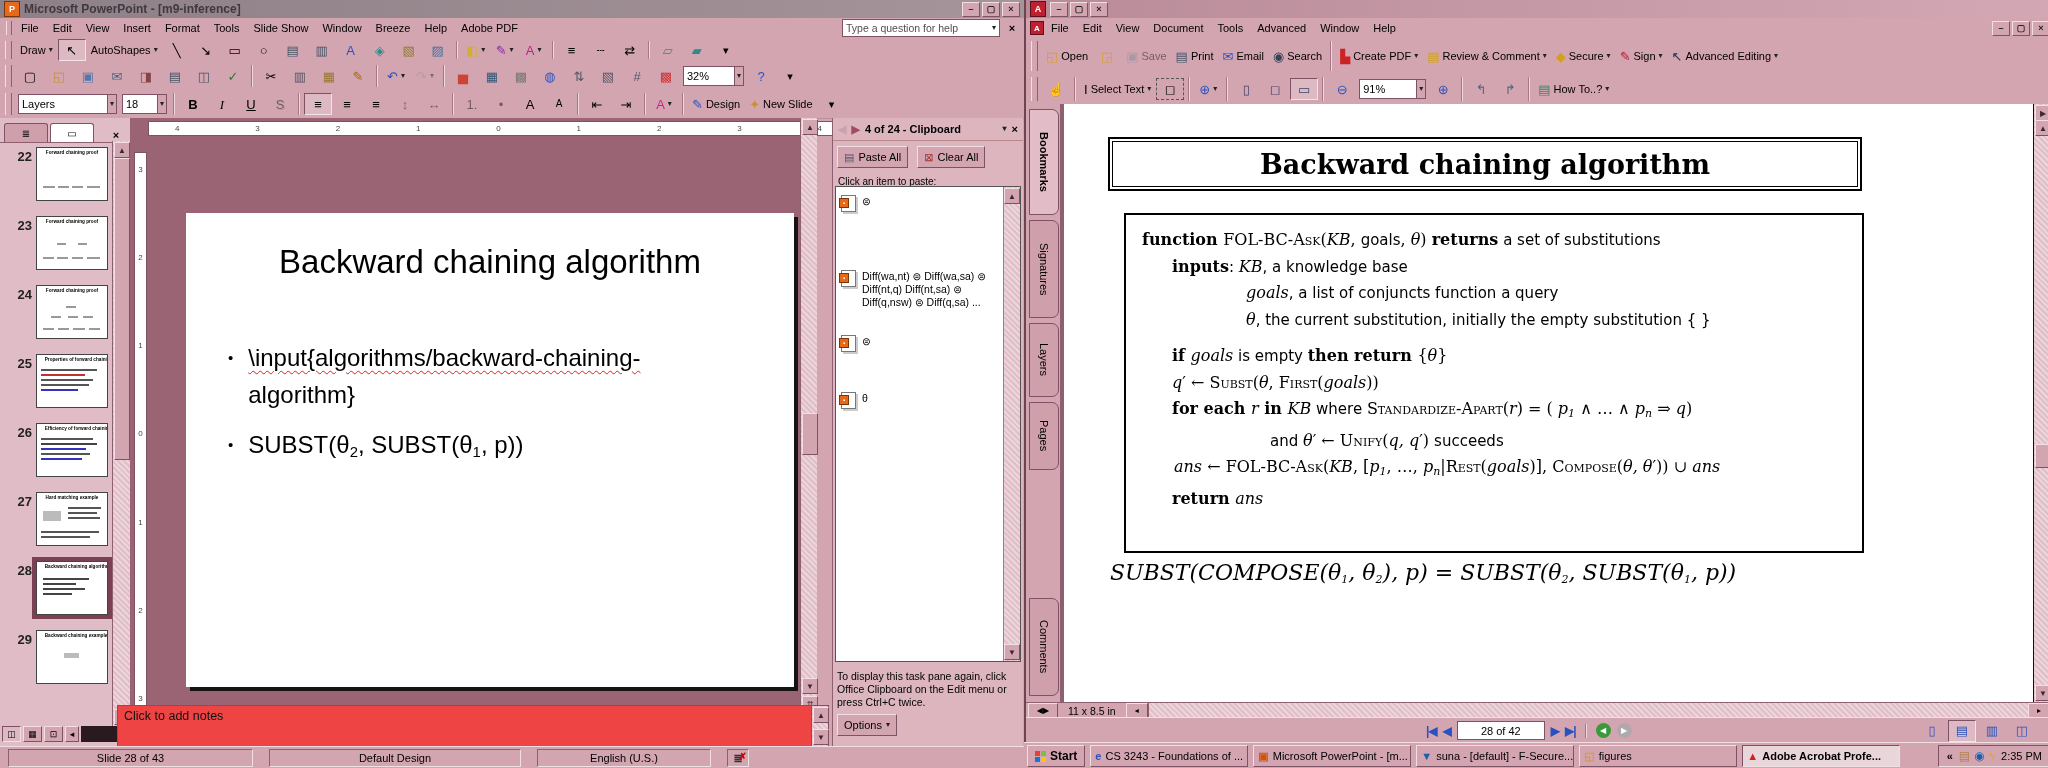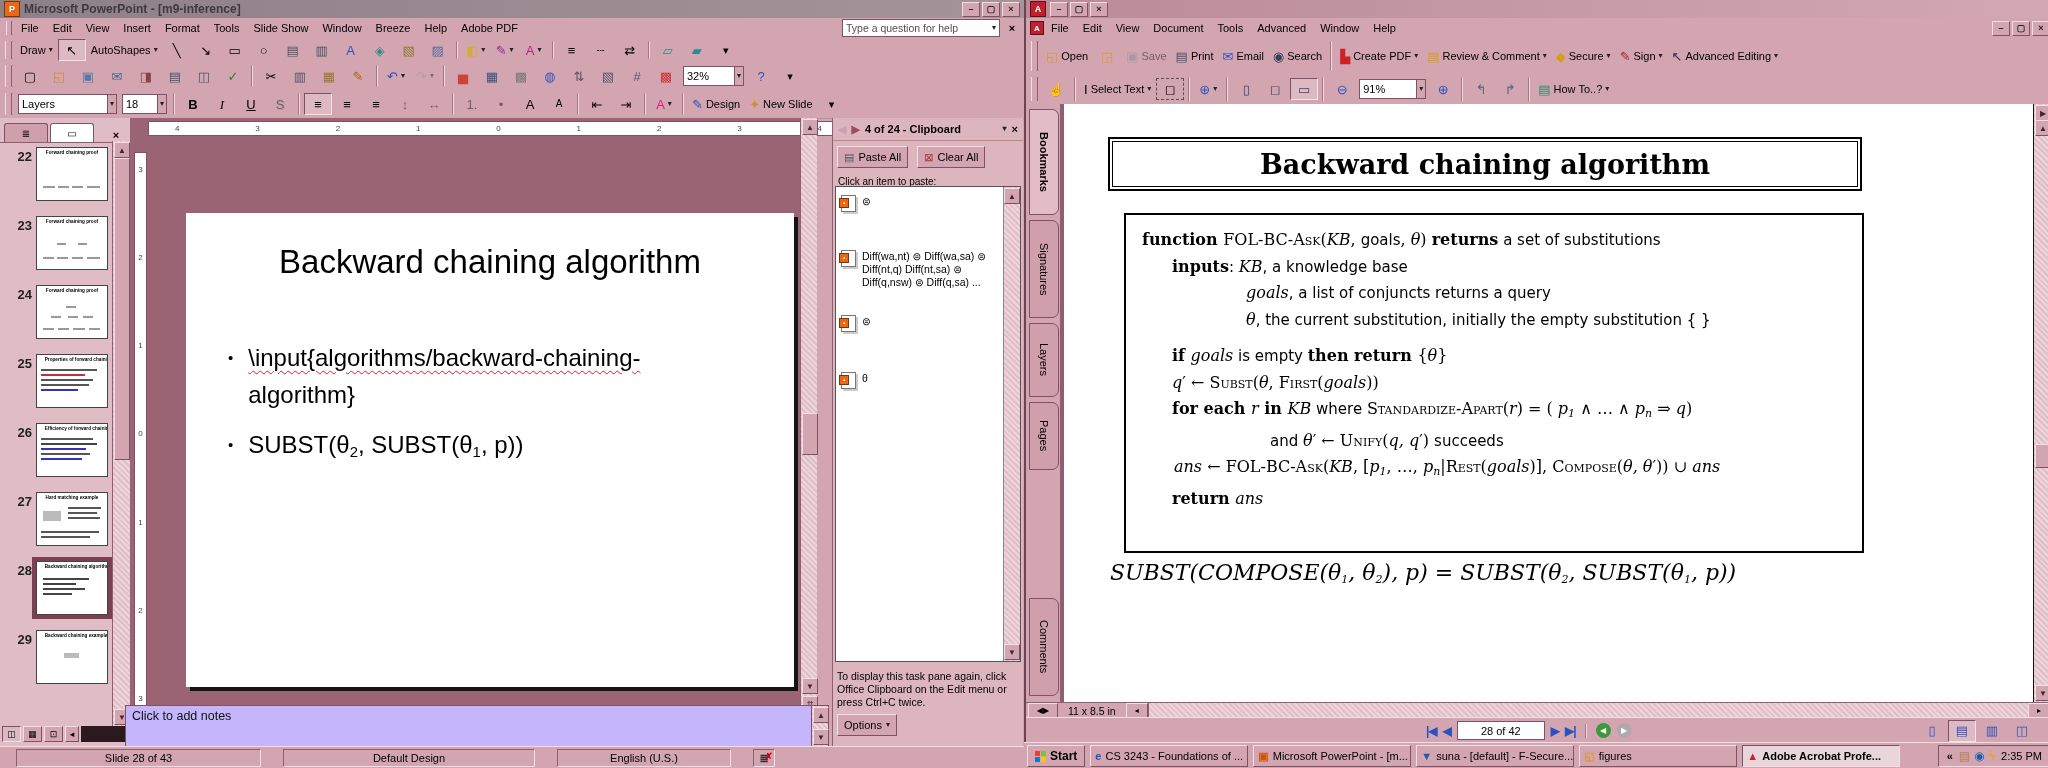--- a/index.html
+++ b/index.html
@@ -76,40 +76,40 @@
   #slide{position:absolute;left:56px;top:95px;width:608px;height:474px;background:#fff;box-shadow:4px 4px 0 #141414;}
   #slide-title{position:absolute;top:30px;left:0;right:0;text-align:center;font-size:33px;letter-spacing:0;}
   #slide-bullets{position:absolute;top:126px;left:42px;right:20px;font-size:24px;}
   .bullet{display:flex;gap:15px;margin-bottom:13px;}
   .bullet .dot{font-size:15px;padding-top:10px;flex:none;}
   .bline{line-height:37px;}
   .sub{font-size:.62em;vertical-align:-.28em;}
   .wavy{text-decoration:underline;text-decoration-style:wavy;text-decoration-color:#d22;text-decoration-thickness:1px;text-underline-offset:4px;}
   #ppt-vscroll{position:absolute;left:800px;top:118px;width:16px;height:628px;background:repeating-linear-gradient(45deg,#ecd4da 0 2px,#dfc0c8 2px 4px);border-left:1px solid #8d5f70;}
 
-  #notes{position:absolute;left:125px;top:705px;width:694px;height:40px;background:#c4b5fd;border:1px solid #7e5264;}
+  #notes{position:absolute;left:117px;top:705px;width:694px;height:40px;background:#ef4444;border:1px solid #7e5264;}
   #notes .ntext{font-size:12.5px;padding:3px 6px;color:#111;}
   #notes-scroll{position:absolute;left:811px;top:705px;width:16px;height:40px;background:repeating-linear-gradient(45deg,#ecd4da 0 2px,#dfc0c8 2px 4px);border:1px solid #7e5264;}
 
   #taskpane{position:absolute;left:832px;top:118px;width:190px;height:628px;background:#dcb5bf;border-left:1px solid #8d5f70;}
   #tp-header{height:22px;display:flex;align-items:center;gap:5px;padding:0 5px;font-size:11px;font-weight:bold;border-bottom:1px solid #b88;}
   .tparrow{font-size:11px;}
   #tp-buttons{display:flex;gap:9px;padding:5px 4px 2px 4px;}
   .tpbtn{height:20px;background:#d3a5b1;border:1px solid;border-color:#f2dfe4 #7e5264 #7e5264 #f2dfe4;font-size:11px;display:inline-flex;align-items:center;gap:4px;padding:0 6px;}
   .tpbtn .g{font-size:11px;}
   #tp-hint{font-size:10px;padding:6px 4px 3px 5px;}
   #tp-list{position:absolute;left:2px;top:68px;width:184px;height:474px;background:#fff;border:1px solid #555;}
   #tp-list-scroll{position:absolute;right:0;top:0;width:16px;height:100%;background:repeating-linear-gradient(45deg,#ecd4da 0 2px,#dfc0c8 2px 4px);border-left:1px solid #888;}
   .clipitem{display:flex;gap:6px;font-size:10.5px;line-height:13px;padding:0 20px 0 5px;}
   .ppticon{width:13px;height:15px;background:#fff;border:1px solid #777;position:relative;flex:none;box-shadow:2px 2px 0 #ccc;}
   .ppticon .badge{position:absolute;left:-3px;top:2px;width:8px;height:8px;background:#e8681a;border:1px solid #7a3608;color:#fff;font-size:6px;line-height:8px;text-align:center;}
   #tp-footer{position:absolute;left:4px;top:552px;width:180px;font-size:10.5px;line-height:13px;}
   #tp-options{position:absolute;left:4px;top:596px;}
 
-  #ppt-status{position:absolute;left:0;top:746px;width:1024px;height:22px;background:#d3a5b1;border-top:1px solid #f2dfe4;font-size:11px;display:flex;align-items:center;gap:22px;padding:0 16px;}
+  #ppt-status{position:absolute;left:0;top:746px;width:1024px;height:22px;background:#d3a5b1;border-top:1px solid #f2dfe4;font-size:11px;display:flex;align-items:center;gap:16px;padding:0 8px;}
   .statcell{height:16px;border:1px solid;border-color:#8d5f70 #f2dfe4 #f2dfe4 #8d5f70;display:flex;align-items:center;justify-content:center;}
   .spellico{position:relative;width:20px;font-weight:bold;color:#333;}
   .spellico .x{position:absolute;right:1px;top:1px;color:#c00;font-size:10px;}
 
   
   #acro-content{position:absolute;left:0;top:104px;width:1024px;height:598px;background:#fff;}
   #tabstrip{position:absolute;left:0;top:0;width:34px;height:100%;background:#d3a5b1;border-right:4px solid #8d5f70;display:flex;flex-direction:column;}
   .vtab{writing-mode:vertical-rl;width:28px;margin:5px 0 0 3px;border:1px solid #7e5264;border-radius:0 7px 7px 0;background:#cf9fab;font-size:11px;display:flex;align-items:center;justify-content:center;flex:none;}
   .vtab.sel{font-weight:bold;background:#e2bcc6;}
   .vtabspacer{flex:1;}
@@ -623,21 +623,21 @@
       </div>
       <div id="tp-hint">Click an item to paste:</div>
       <div id="tp-list">
         <div id="tp-items">
             <div class="clipitem" style="margin-top: 8px;">
               <span class="ppticon">
                 <span class="badge">▪</span>
               </span>
               <div>⊜</div>
             </div>
-            <div class="clipitem" style="margin-top: 38px;">
+            <div class="clipitem" style="margin-top: 58px;">
               <span class="ppticon">
                 <span class="badge">▪</span>
               </span>
               <div>Diff(wa,nt) ⊜ Diff(wa,sa) ⊜ Diff(nt,q) Diff(nt,sa) ⊜ Diff(q,nsw) ⊜ Diff(q,sa) ...</div>
             </div>
             <div class="clipitem" style="margin-top: 26px;">
               <span class="ppticon">
                 <span class="badge">▪</span>
               </span>
               <div>⊜</div>
@@ -814,21 +814,21 @@
           <div class="vtabspacer"></div>
           <div class="vtab" style="height: 96px; margin-bottom: 6px;">Comments</div>
         </div>
       <div id="pdfpage">
         <div id="pdftitlebox">
           <span id="pdftitle">Backward chaining algorithm</span>
         </div>
         <div id="algobox">
             <div class="algoline" style="padding-left: 0px;"><span class="s-b">function </span><span class="s-c">FOL-BC-Ask</span><span class="s-r">(</span><span class="s-i">KB</span><span class="s-r">, </span><span class="s-n">goals</span><span class="s-r">, </span><span class="s-i">θ</span><span class="s-r">) </span><span class="s-b">returns</span><span class="s-n"> a set of substitutions</span></div>
             <div class="algoline" style="padding-left: 30px;"><span class="s-b">inputs</span><span class="s-n">: </span><span class="s-i">KB</span><span class="s-n">, a knowledge base</span></div>
-            <div class="algoline" style="padding-left: 104px;"><span class="s-i">goals</span><span class="s-n">, a list of conjuncts returns a query</span></div>
+            <div class="algoline" style="padding-left: 104px;"><span class="s-i">goals</span><span class="s-n">, a list of conjuncts function a query</span></div>
             <div class="algoline" style="padding-left: 104px;"><span class="s-i">θ</span><span class="s-n">, the current substitution, initially the empty substitution { }</span></div>
             <div class="algoline gap" style="padding-left: 30px;"><span class="s-b">if </span><span class="s-i">goals</span><span class="s-n"> is empty </span><span class="s-b">then return </span><span class="s-r">{</span><span class="s-i">θ</span><span class="s-r">}</span></div>
             <div class="algoline" style="padding-left: 30px;"><span class="s-i">q</span><span class="s-r">′ ← </span><span class="s-c">Subst</span><span class="s-r">(</span><span class="s-i">θ</span><span class="s-r">, </span><span class="s-c">First</span><span class="s-r">(</span><span class="s-i">goals</span><span class="s-r">))</span></div>
             <div class="algoline" style="padding-left: 30px;"><span class="s-b">for each </span><span class="s-i">r</span><span class="s-b"> in </span><span class="s-i">KB</span><span class="s-n"> where </span><span class="s-c">Standardize-Apart</span><span class="s-r">(</span><span class="s-i">r</span><span class="s-r">) = ( </span><span class="s-i">p</span><span class="s-u">1</span><span class="s-r"> ∧ … ∧ </span><span class="s-i">p</span><span class="s-u">n</span><span class="s-r"> ⇒ </span><span class="s-i">q</span><span class="s-r">)</span></div>
             <div class="algoline" style="padding-left: 128px;"><span class="s-n">and </span><span class="s-i">θ</span><span class="s-r">′ ← </span><span class="s-c">Unify</span><span class="s-r">(</span><span class="s-i">q, q</span><span class="s-r">′) </span><span class="s-n">succeeds</span></div>
             <div class="algoline" style="padding-left: 32px;"><span class="s-i">ans</span><span class="s-r"> ← </span><span class="s-c">FOL-BC-Ask</span><span class="s-r">(</span><span class="s-i">KB</span><span class="s-r">, [</span><span class="s-i">p</span><span class="s-u">1</span><span class="s-r">, …, </span><span class="s-i">p</span><span class="s-u">n</span><span class="s-r">|</span><span class="s-c">Rest</span><span class="s-r">(</span><span class="s-i">goals</span><span class="s-r">)], </span><span class="s-c">Compose</span><span class="s-r">(</span><span class="s-i">θ, θ</span><span class="s-r">′)) ∪ </span><span class="s-i">ans</span></div>
             <div class="algoline" style="padding-left: 30px;"><span class="s-b">return </span><span class="s-i">ans</span></div>
           </div>
         <div id="pdfformula"><span class="s-I">SUBST(COMPOSE(θ</span><span class="s-u">1</span><span class="s-I">, θ</span><span class="s-u">2</span><span class="s-I">), p) = SUBST(θ</span><span class="s-u">2</span><span class="s-I">, SUBST(θ</span><span class="s-u">1</span><span class="s-I">, p))</span></div>
       </div>

